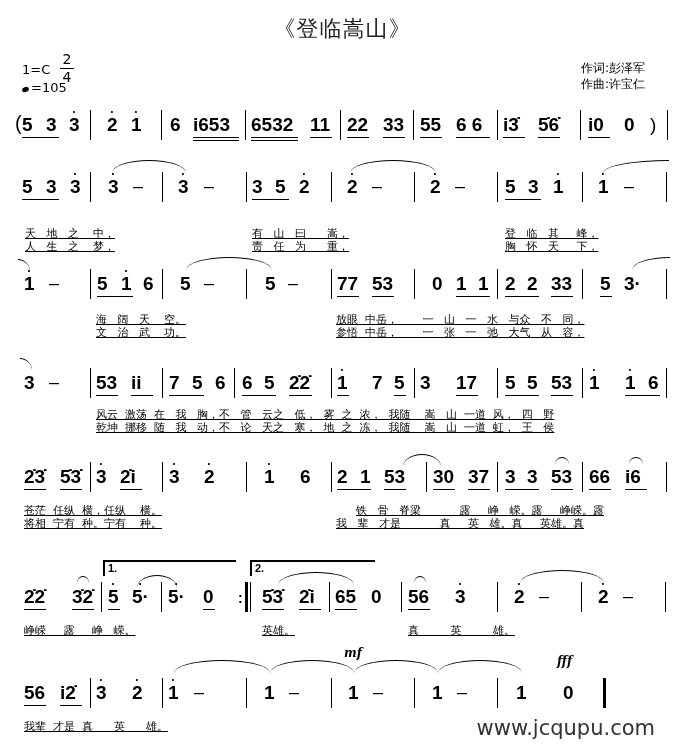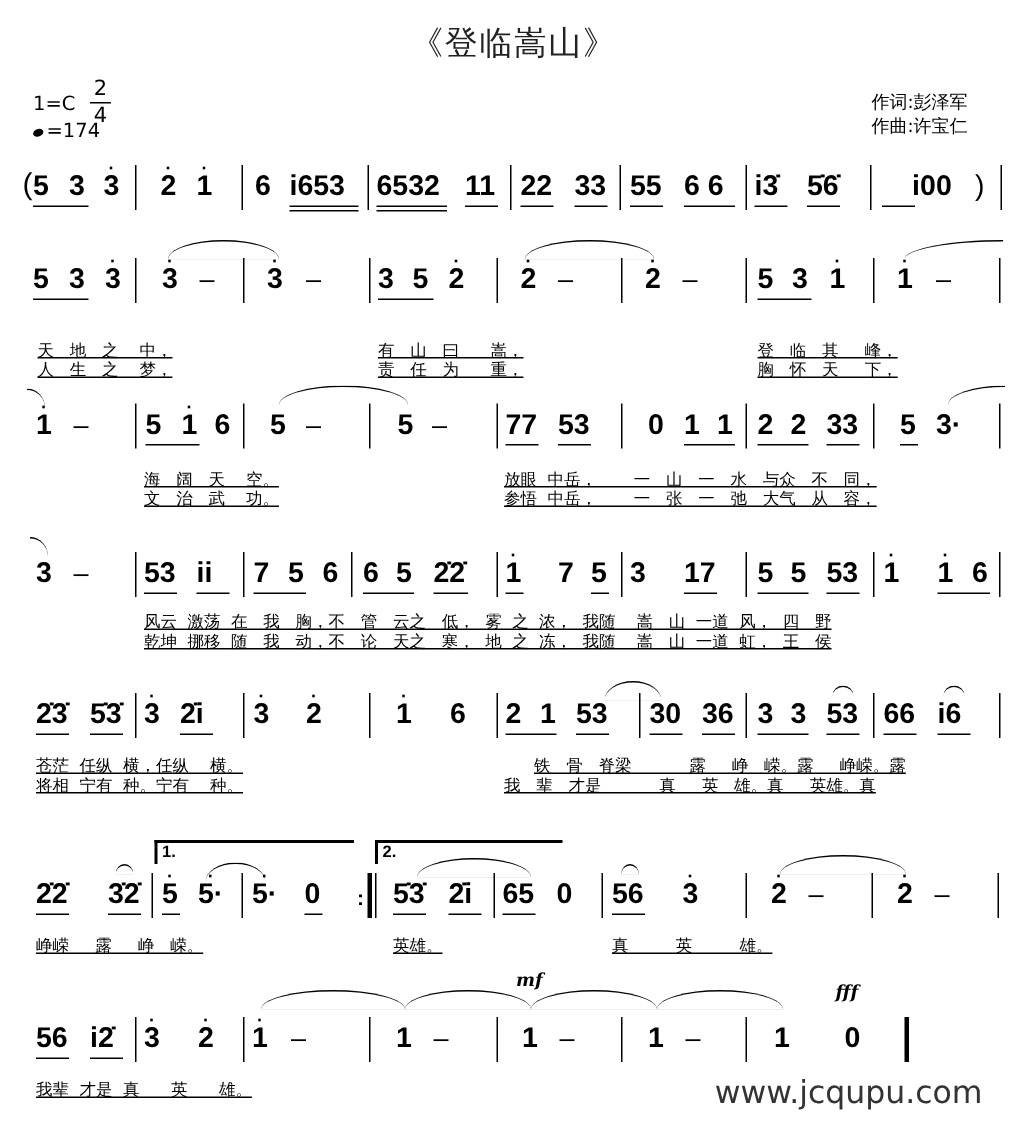--- a/index.html
+++ b/index.html
@@ -29,21 +29,21 @@
 <body>
 
 <div class="title">《登临嵩山》</div>
 <div class="key">1=C</div>
 <div class="meter">
   <span>2</span>
   <span class="bar"></span>
   <span>4</span>
 </div>
 <div class="tempo">
-  <span class="note-head"></span><span>=174</span>
+  <span class="note-head"></span><span>=105</span>
 </div>
 <div class="credits">
   <div>作词:彭泽军</div>
   <div>作曲:许宝仁</div>
 </div>
 
 <div class="row" style="top:110px;">
   <span class="n" style="left:15px;font-weight:normal;font-size:20px;top:2px;">(</span>
   <span class="n" style="left:22px;">5</span>
   <span class="n" style="left:46px;">3</span>
@@ -72,21 +72,21 @@
   <span class="n" style="left:420px;">55</span>
   <div class="ul" style="left:420px;top:27px;width:22px;"></div>
   <span class="n" style="left:456px;">6 6</span>
   <div class="ul" style="left:456px;top:27px;width:34px;"></div>
   <div class="bl" style="left:497px;"></div>
   <span class="n" style="left:503px;">i3̇</span>
   <div class="ul" style="left:503px;top:27px;width:22px;"></div>
   <span class="n" style="left:538px;">5̇6̇</span>
   <div class="ul" style="left:538px;top:27px;width:22px;"></div>
   <div class="bl" style="left:580px;"></div>
-  <span class="n" style="left:608px;">i0</span>
+  <span class="n" style="left:588px;">i0</span>
   <div class="ul" style="left:588px;top:27px;width:22px;"></div>
   <span class="n" style="left:624px;">0</span>
   <span class="n" style="left:650px;font-weight:normal;">)</span>
   <div class="bl" style="left:667px;"></div>
 </div>
 
 <div class="row" style="top:172px;">
   <span class="n" style="left:22px;">5</span>
   <span class="n" style="left:46px;">3</span>
   <div class="ul" style="left:22px;top:27px;width:37px;"></div>
@@ -239,21 +239,21 @@
   <div class="bl" style="left:331px;"></div>
   <span class="n" style="left:337px;">2</span>
   <span class="n" style="left:360px;">1</span>
   <div class="ul" style="left:337px;top:27px;width:34px;"></div>
   <span class="n" style="left:384px;">53</span>
   <div class="ul" style="left:384px;top:27px;width:22px;"></div>
   <div class="tie" style="left:403px;top:-8px;width:38px;"></div>
   <div class="bl" style="left:426px;"></div>
   <span class="n" style="left:433px;">30</span>
   <div class="ul" style="left:433px;top:27px;width:22px;"></div>
-  <span class="n" style="left:468px;">36</span>
+  <span class="n" style="left:468px;">37</span>
   <div class="ul" style="left:468px;top:27px;width:22px;"></div>
   <div class="bl" style="left:497px;"></div>
   <span class="n" style="left:505px;">3</span>
   <span class="n" style="left:527px;">3</span>
   <div class="ul" style="left:505px;top:27px;width:34px;"></div>
   <div class="tie" style="left:555px;top:-5px;width:14px;height:6px;"></div>
   <span class="n" style="left:551px;">53</span>
   <div class="ul" style="left:551px;top:27px;width:22px;"></div>
   <div class="bl" style="left:582px;"></div>
   <span class="n" style="left:589px;">66</span>

